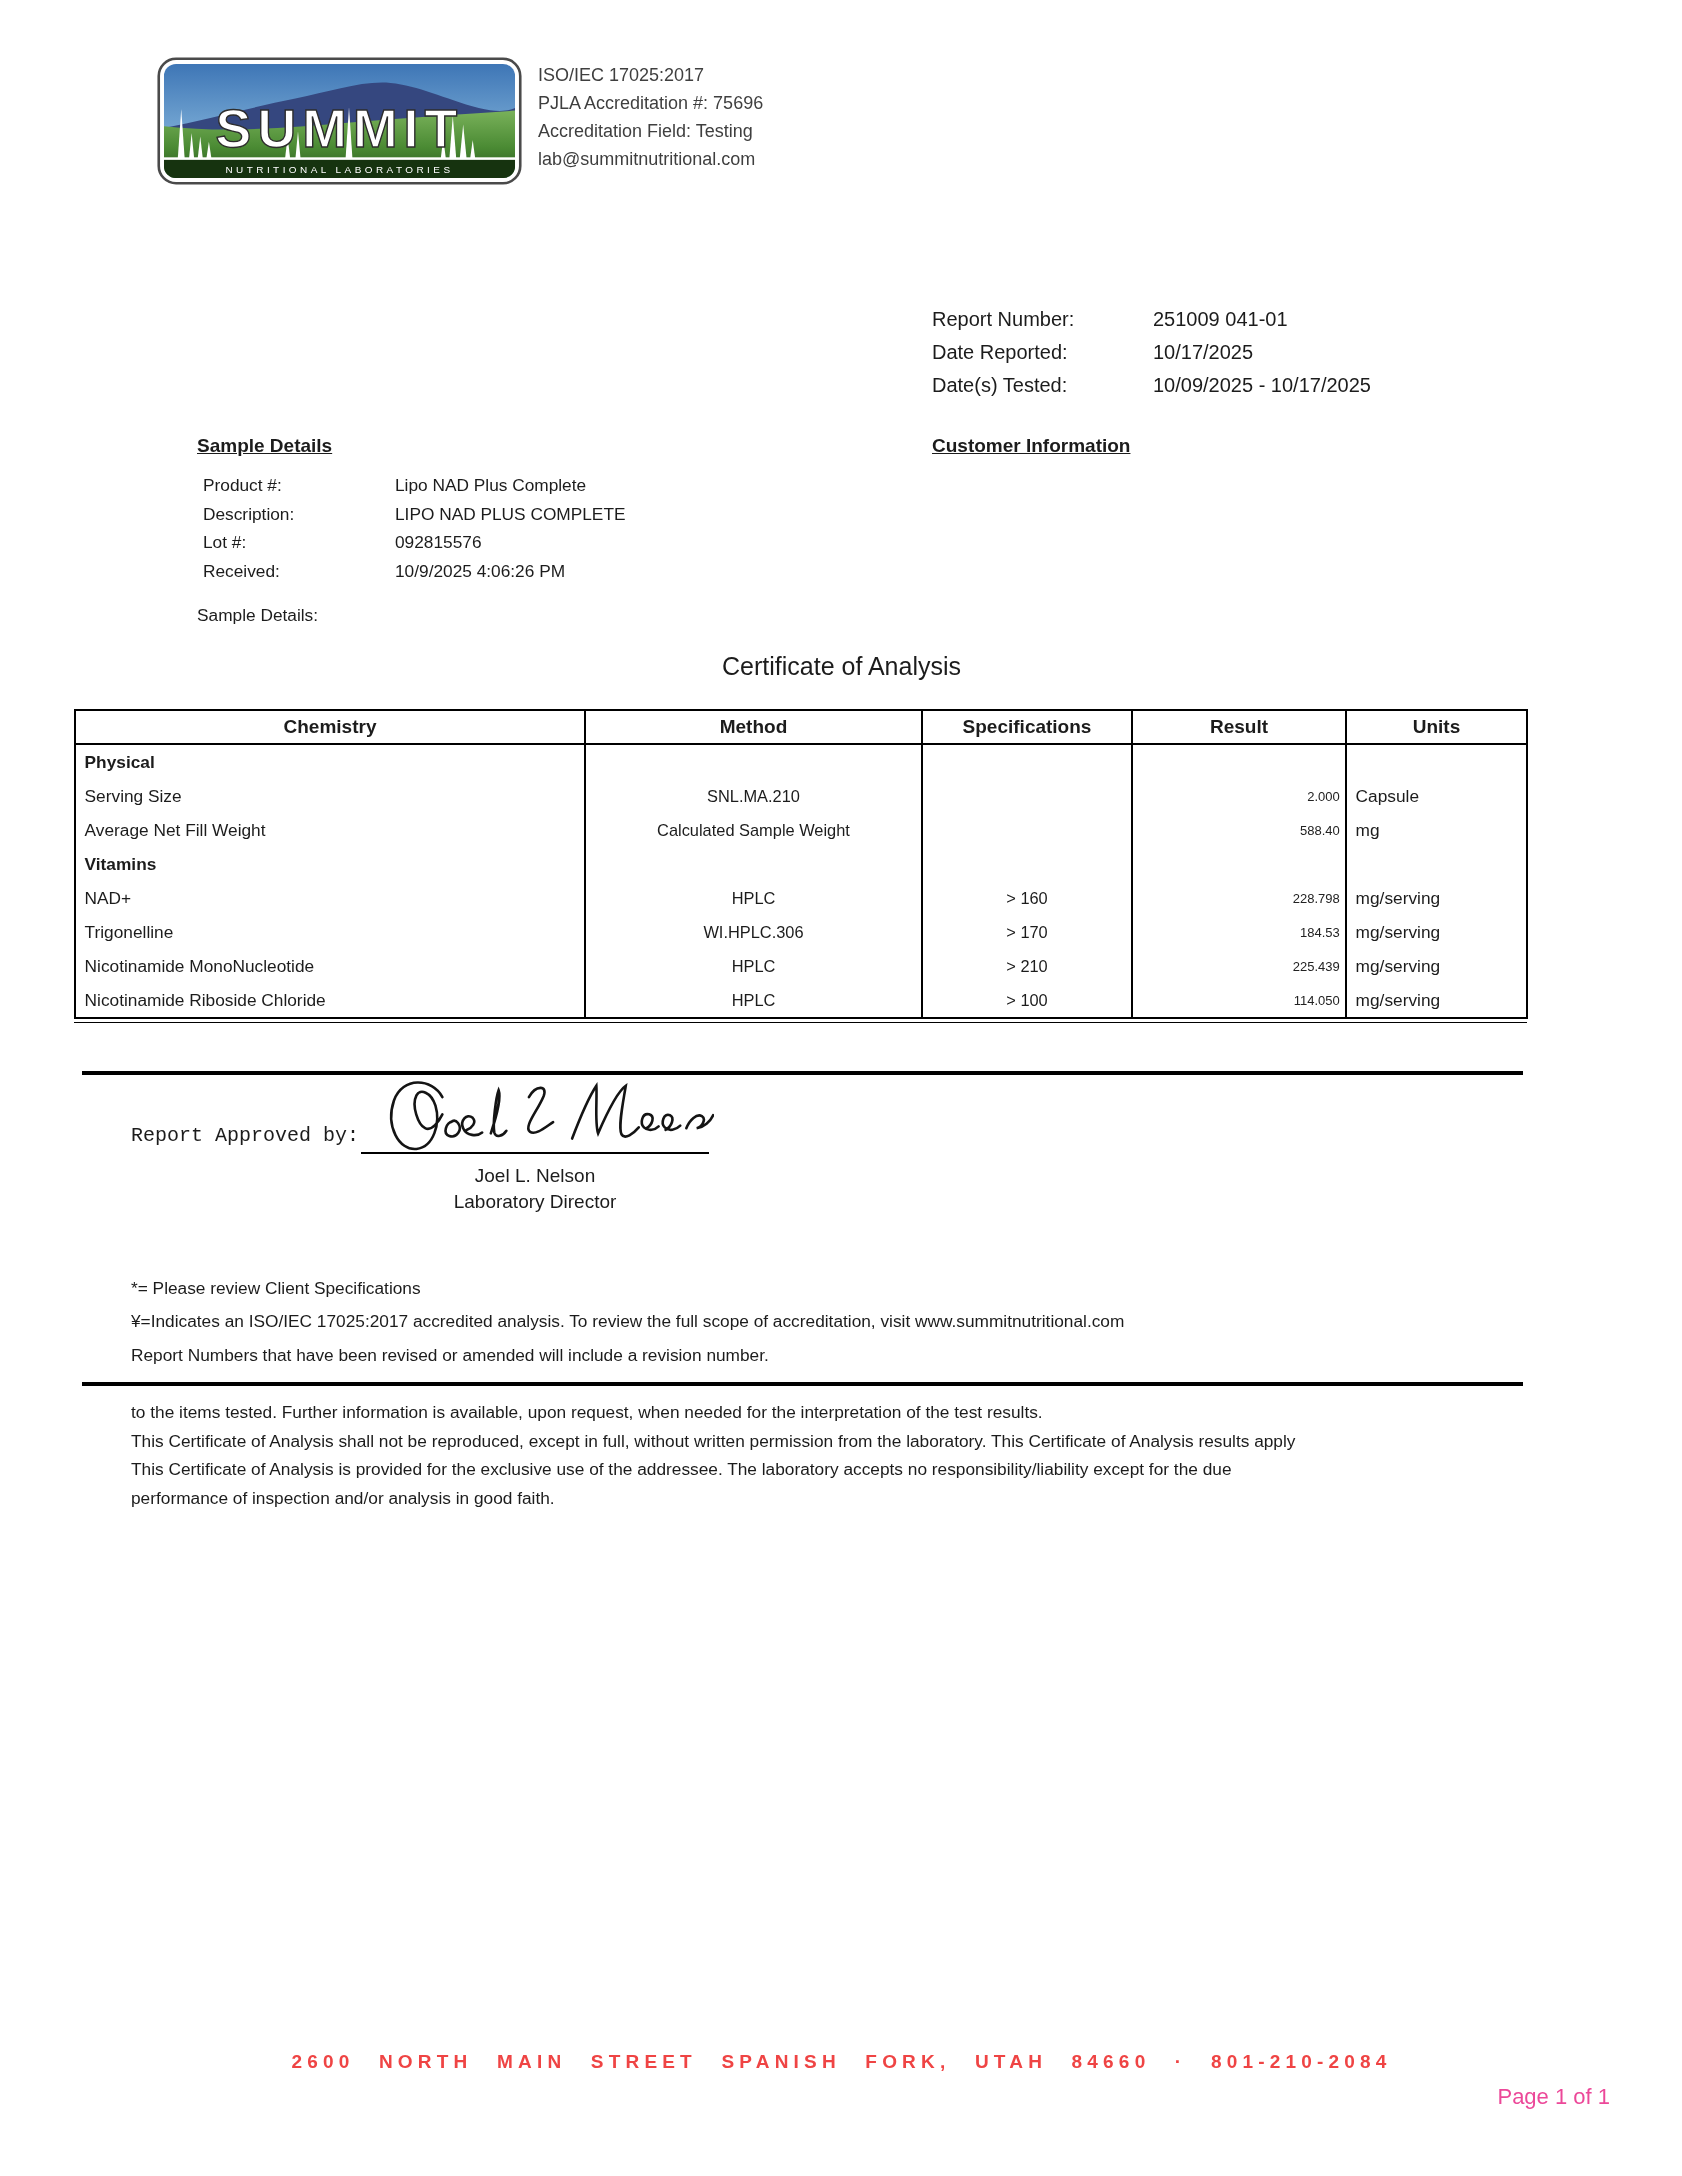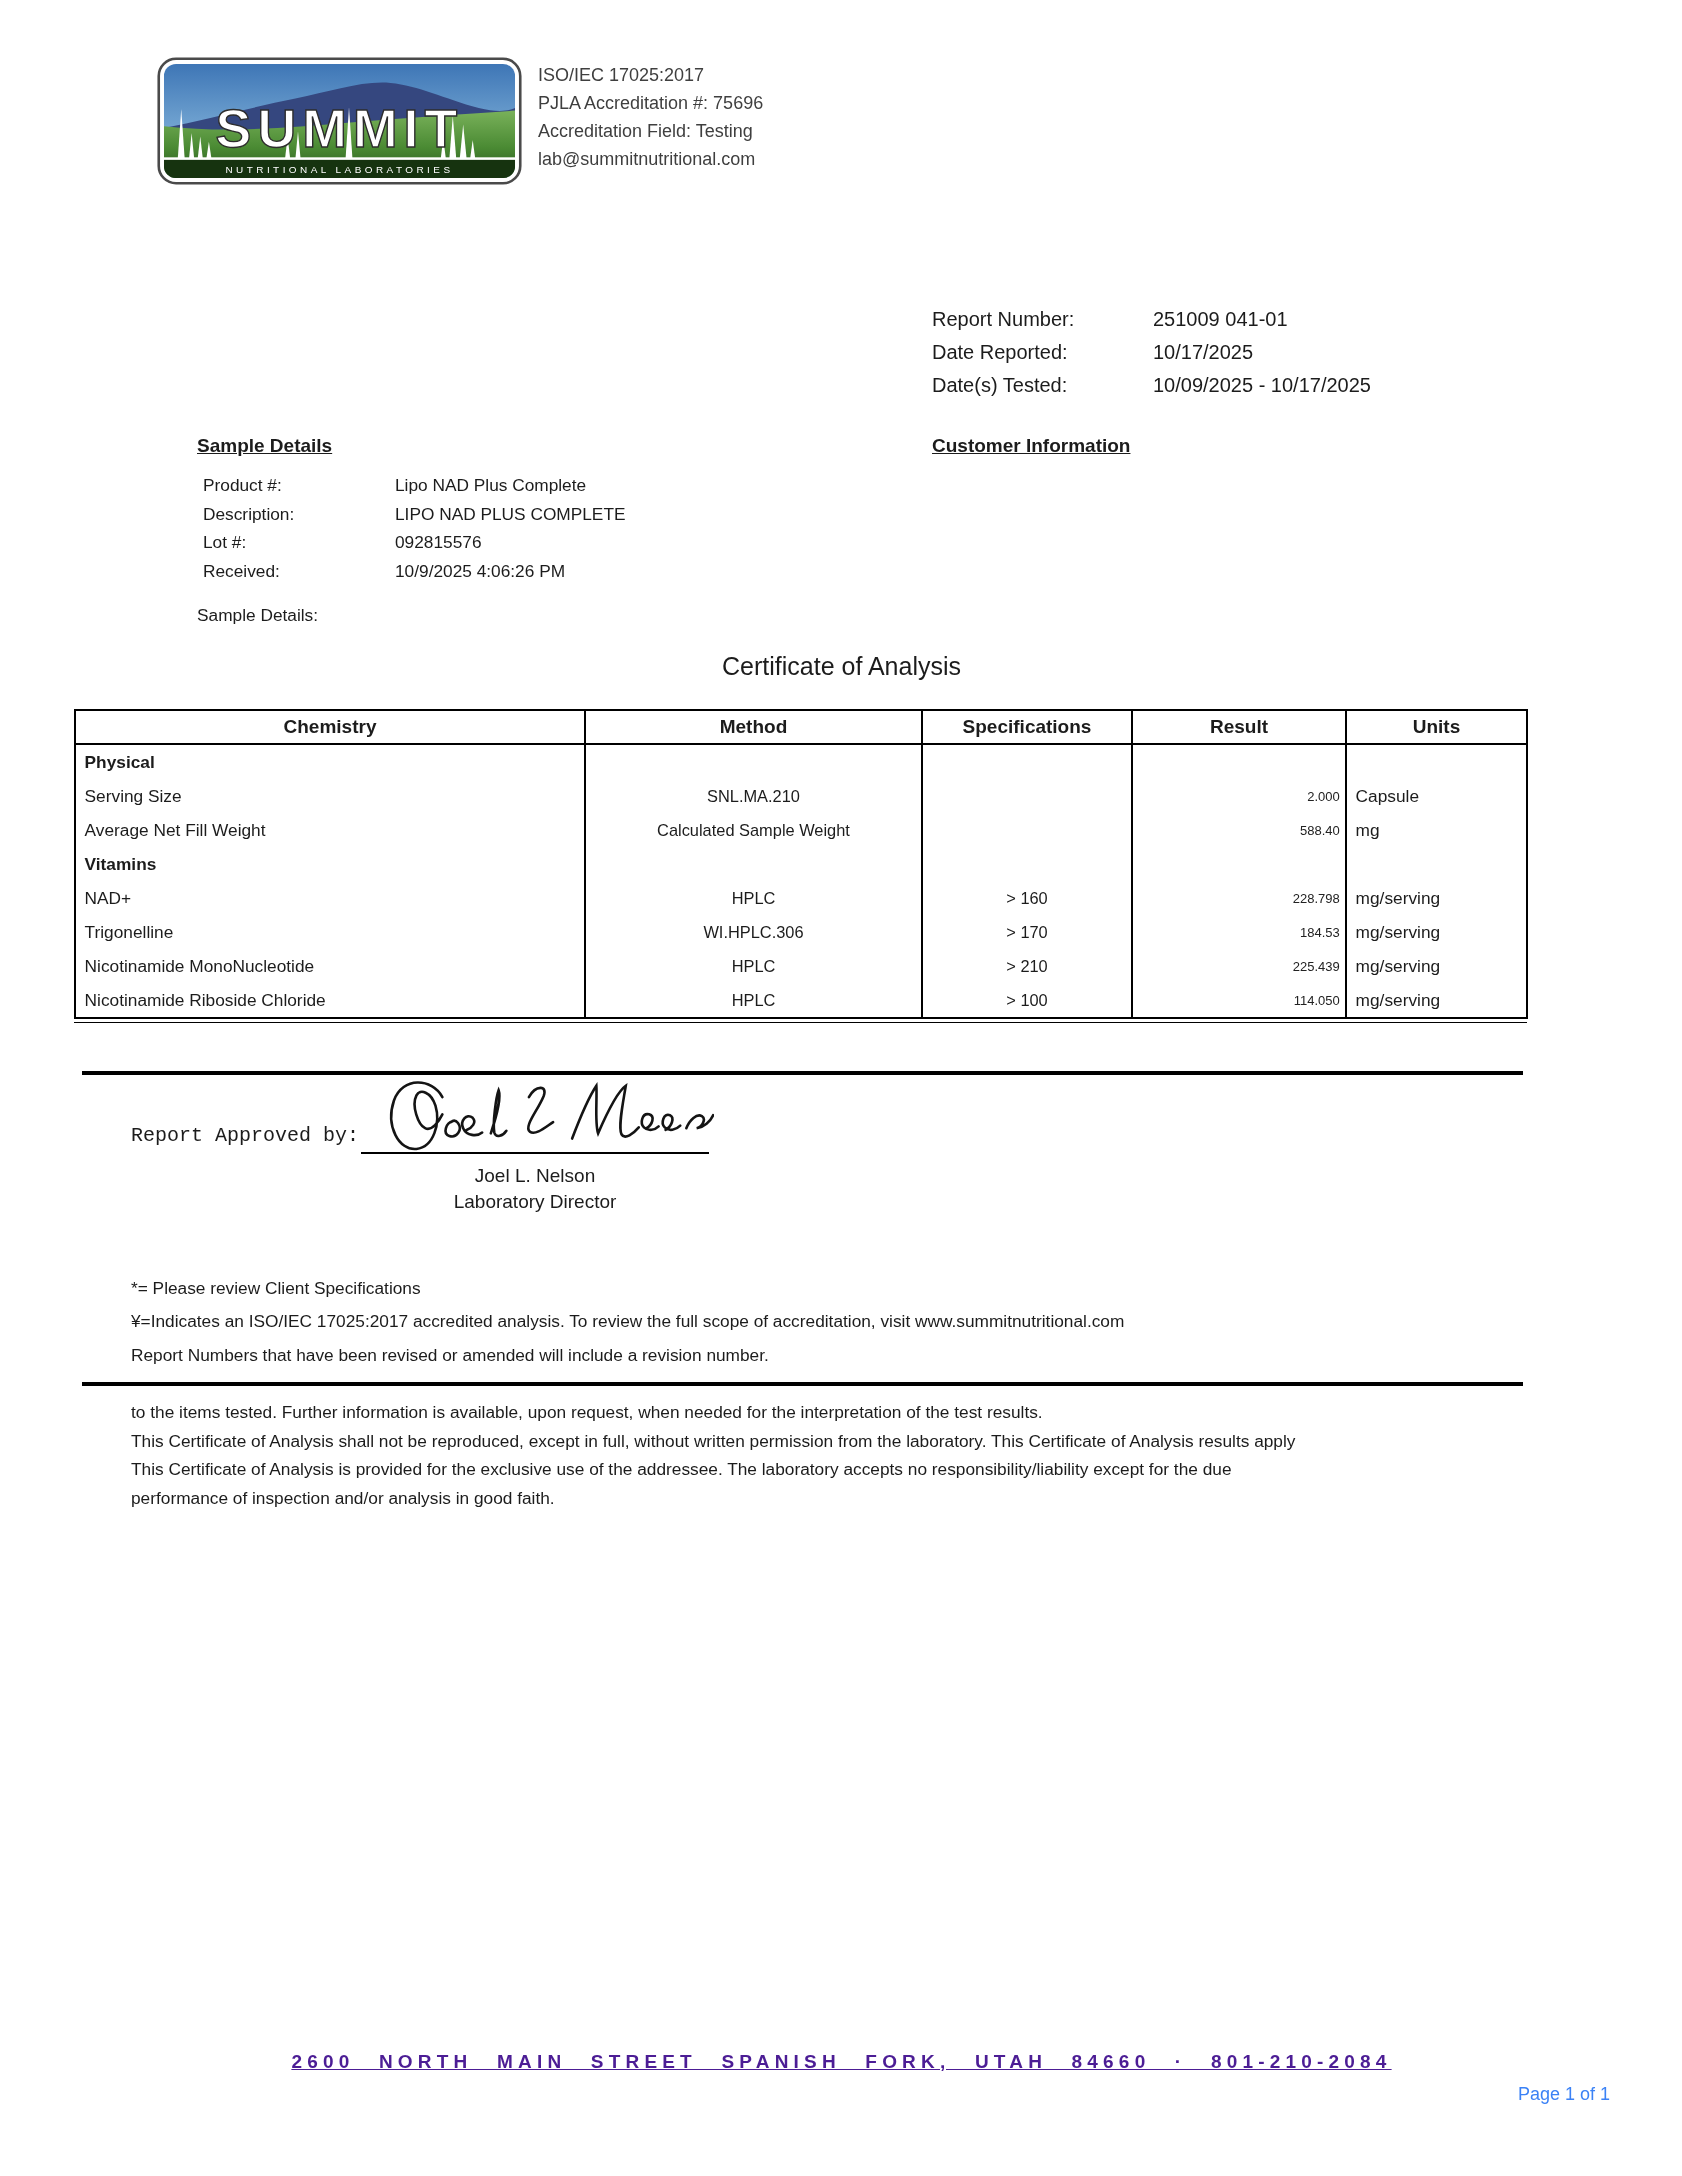--- a/index.html
+++ b/index.html
@@ -61,21 +61,21 @@
   .note { left:131px; font-size:17.3px; }
 
   
   .disclaimer { left:131px; top:1398px; font-size:17.3px; line-height:28.5px; }
 
   
   .footer-address {
     left:0; top:2051px; width:1683px; text-align:center;
     font-size:19px; font-weight:bold; letter-spacing:5.2px; word-spacing:14px;
   }
-  .page-num { right:73px; top:2084px; font-size:18px; color:#3b82f6; }
+  .page-num { right:73px; top:2084px; font-size:22px; color:#ec4899; }
 </style>
 </head>
 <body>
 
 <div class="page">
 
   <div class="abs logo">
     <svg width="365" height="128" viewBox="0 0 422 148">
       <defs>
         <linearGradient id="sky" x1="0" y1="0" x2="0" y2="1">
@@ -273,17 +273,17 @@
 
   <div class="abs hrule" style="left:82px; top:1382px; width:1441px;"></div>
 
   <div class="abs disclaimer">
     <div>to the items tested. Further information is available, upon request, when needed for the interpretation of the test results.</div>
     <div>This Certificate of Analysis shall not be reproduced, except in full, without written permission from the laboratory. This Certificate of Analysis results apply</div>
     <div>This Certificate of Analysis is provided for the exclusive use of the addressee. The laboratory accepts no responsibility/liability except for the due</div>
     <div>performance of inspection and/or analysis in good faith.</div>
   </div>
 
-  <div class="abs footer-address" style="color: #4c1d95; text-decoration: underline;">2600 NORTH MAIN STREET  SPANISH FORK, UTAH  84660 · 801-210-2084</div>
+  <div class="abs footer-address" style="color: #ef4444;">2600 NORTH MAIN STREET  SPANISH FORK, UTAH  84660 · 801-210-2084</div>
   <div class="abs page-num">Page 1 of 1</div>
 
 </div>
 
 
 </body></html>

